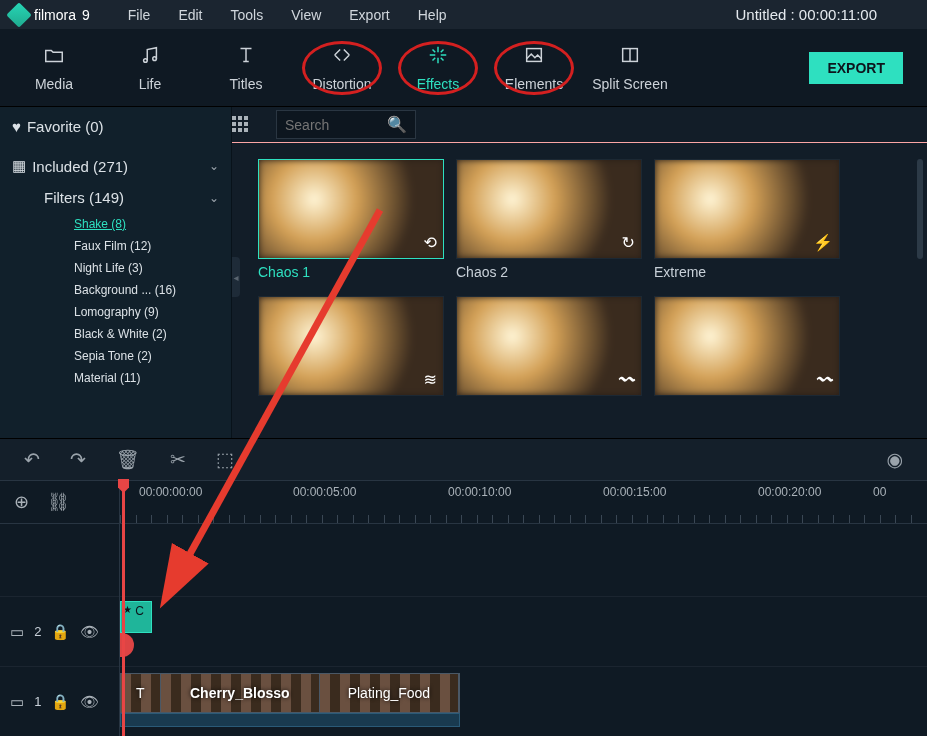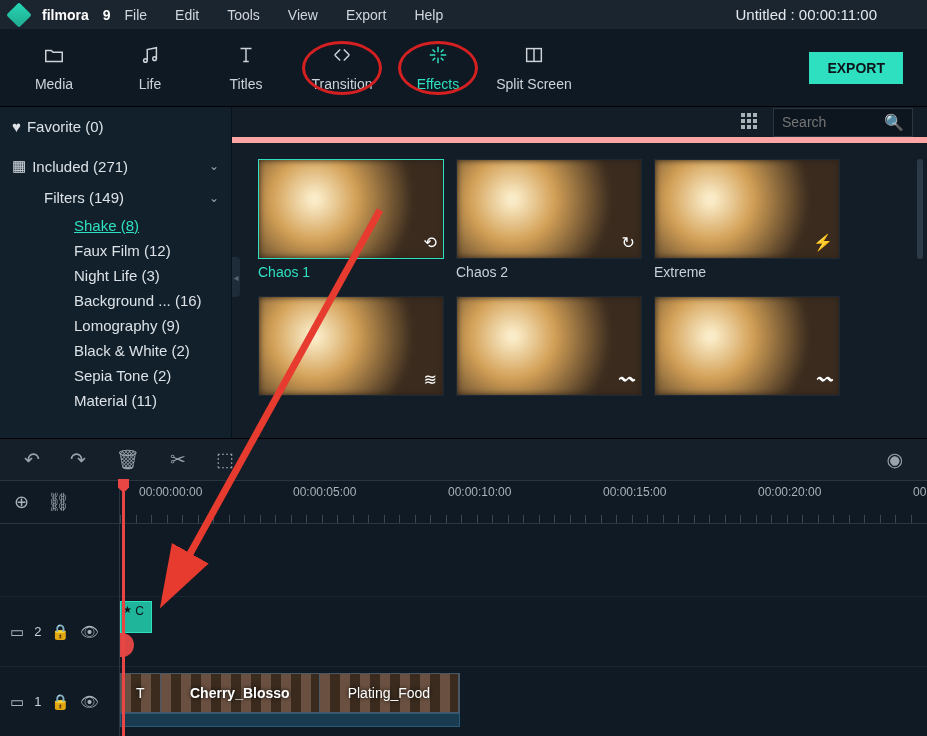--- a/index.html
+++ b/index.html
@@ -1,46 +1,46 @@
 <!DOCTYPE html>
 <html><head>
 <meta charset="utf-8">
 <style>
   * { box-sizing: border-box; margin: 0; padding: 0; font-family: -apple-system, "Segoe UI", Arial, sans-serif; }
   body { width: 927px; height: 736px; background: #0e141c; color: #c8d0d8; overflow: hidden; position: relative; }
   
   
   .menubar { height: 29px; background: #1b2530; display: flex; align-items: center; padding: 0 10px; font-size: 14px; }
-  .logo { display: flex; align-items: center; gap: 14px; font-weight: 700; color: #fff; }
+  .logo { display: flex; align-items: center; gap: 6px; margin-right: 24px; font-weight: 400; color: #fff; }
   .logo-diamond { width: 18px; height: 18px; transform: rotate(45deg); background: linear-gradient(135deg,#27d6b6,#1faa8e); border-radius: 2px; }
   .menu-item { padding: 4px 14px; cursor: pointer; color: #d0d6dc; }
   .doc-title { margin-left: auto; margin-right: 40px; color: #e4e9ee; font-size: 15px; }
   
   
   .toolbar { height: 78px; background: #0f1923; display: flex; align-items: center; padding: 0 6px; border-bottom: 1px solid #000; }
   .tool { display: flex; flex-direction: column; align-items: center; justify-content: center; gap: 6px; width: 96px; height: 70px; cursor: pointer; font-size: 14px; color: #cdd3d9; position: relative; }
   .tool.active { color: #2ee0c0; }
   .tool .icon { font-size: 22px; line-height: 1; }
   .tool .circle { position: absolute; width: 80px; height: 54px; border: 3px solid #d42020; border-radius: 50%; top: 8px; pointer-events: none; }
   .export-btn { margin-left: auto; margin-right: 18px; padding: 8px 18px; background: #2ee0c0; color: #0e141c; font-weight: 700; font-size: 14px; border: none; cursor: pointer; }
   
   
   .middle { display: flex; height: 331px; background: #121d28; position: relative; }
   
   .sidebar { width: 232px; background: #11202b; display: flex; flex-direction: column; border-right: 1px solid #08121a; padding-top: 4px; overflow: hidden; }
   .side-row { display: flex; align-items: center; padding: 7px 12px; font-size: 15px; color: #dbe1e6; cursor: pointer; }
   .side-row .chev { margin-left: auto; font-size: 12px; color: #9aa3ab; }
   .side-row.indent1 { padding-left: 44px; }
-  .side-row.indent2 { padding-left: 74px; font-size: 15px; padding-top: 4px; padding-bottom: 4px; }
+  .side-row.indent2 { padding-left: 74px; font-size: 12px; padding-top: 4px; padding-bottom: 4px; }
   .side-row.sel { color: #2ee0c0; }
   .side-row.sel .lbl { text-decoration: underline; }
   .side-handle { position: absolute; left: 232px; top: 150px; width: 8px; height: 40px; background: #1e2b38; border-radius: 0 4px 4px 0; cursor: ew-resize; display:flex; align-items:center; justify-content:center; color:#5a6570; font-size:10px;}
   
   .effects-area { flex: 1; display: flex; flex-direction: column; background: #121d28; }
-  .effects-head { height: 36px; display: flex; align-items: center; justify-content: flex-end; gap: 14px; padding: 0 14px 0 0; border-bottom: 6px solid #fca5a5; }
+  .effects-head { height: 36px; display: flex; align-items: center; gap: 26px; padding: 0 14px 0 0; border-bottom: 1px solid #fca5a5; }
   .grid-icon { width: 18px; height: 18px; display: grid; grid-template-columns: repeat(3,4px); grid-template-rows: repeat(3,4px); gap: 2px; cursor:pointer; }
   .grid-icon span { background: #aab2b9; }
   .search-box { display: flex; align-items: center; background: #0d161f; border: 1px solid #2a3642; padding: 4px 8px; width: 140px; }
   .search-box input { background: transparent; border: none; color: #c8d0d8; font-size: 14px; width: 100%; outline: none; }
   .search-box .sicon { font-size: 16px; color: #aab2b9; }
   
   .effects-grid { flex: 1; overflow-y: auto; padding: 16px 0 16px 26px; display: grid; grid-template-columns: repeat(3, 186px); gap: 16px 12px; align-content: start; position: relative; }
   .eff-cell { width: 186px; }
   .eff-thumb { width: 186px; height: 100px; background: #2a1f18; position: relative; border: 1px solid #1c2833; cursor: pointer; overflow: hidden; }
   .eff-thumb.sel { border: 1px solid #2ee0c0; }
@@ -123,28 +123,36 @@
     <span class="icon"><svg class="iconsvg" viewBox="0 0 24 24">
           <path d="M6 5h12M12 5v14M9 19h6"></path>
         </svg></span>
     <span>Titles</span>
   </div>
   <div class="tool">
     <div class="circle"></div>
     <span class="icon"><svg class="iconsvg" viewBox="0 0 24 24">
           <path d="M4 12l6-6M4 12l6 6M20 12l-6-6M20 12l-6 6"></path>
         </svg></span>
-    <span>Transition</span>
+    <span>Distortion</span>
   </div>
   <div class="tool active">
     <div class="circle"></div>
     <span class="icon"><svg class="iconsvg" viewBox="0 0 24 24">
           <path d="M12 3v6M12 15v6M3 12h6M15 12h6M6 6l3 3M15 15l3 3M18 6l-3 3M9 15l-3 3"></path>
         </svg></span>
     <span>Effects</span>
+  </div>
+  <div class="tool">
+    <div class="circle"></div>
+    <span class="icon"><svg class="iconsvg" viewBox="0 0 24 24">
+          <rect x="4" y="5" width="16" height="14"></rect>
+          <path d="M4 16l5-5 4 4 3-3 4 4"></path>
+        </svg></span>
+    <span>Elements</span>
   </div>
   <div class="tool">
     <span class="icon"><svg class="iconsvg" viewBox="0 0 24 24">
           <rect x="4" y="5" width="16" height="14"></rect>
           <path d="M12 5v14"></path>
         </svg></span>
     <span>Split Screen</span>
   </div>
   <button class="export-btn">EXPORT</button>
 </div>
@@ -276,21 +284,21 @@
   <div class="tl-ruler">
     <div class="playhead" style="left:2px;">
         <div class="knob"></div>
         <div class="line" style="height:256px;"></div>
       </div>
     <div class="tl-tic" style="left:6px;"><span class="lab">00:00:00:00</span></div>
     <div class="tl-tic" style="left:160px;"><span class="lab">00:00:05:00</span></div>
     <div class="tl-tic" style="left:315px;"><span class="lab">00:00:10:00</span></div>
     <div class="tl-tic" style="left:470px;"><span class="lab">00:00:15:00</span></div>
     <div class="tl-tic" style="left:625px;"><span class="lab">00:00:20:00</span></div>
-    <div class="tl-tic" style="left:780px;"><span class="lab">00</span></div>
+    <div class="tl-tic" style="left:740px;"><span class="lab">00</span></div>
   <div class="tl-subt" style="left: 0px;"></div>
       <div class="tl-subt" style="left: 15.5px;"></div>
       <div class="tl-subt" style="left: 31px;"></div>
       <div class="tl-subt" style="left: 46.5px;"></div>
       <div class="tl-subt" style="left: 62px;"></div>
       <div class="tl-subt" style="left: 77.5px;"></div>
       <div class="tl-subt" style="left: 93px;"></div>
       <div class="tl-subt" style="left: 108.5px;"></div>
       <div class="tl-subt" style="left: 124px;"></div>
       <div class="tl-subt" style="left: 139.5px;"></div>

